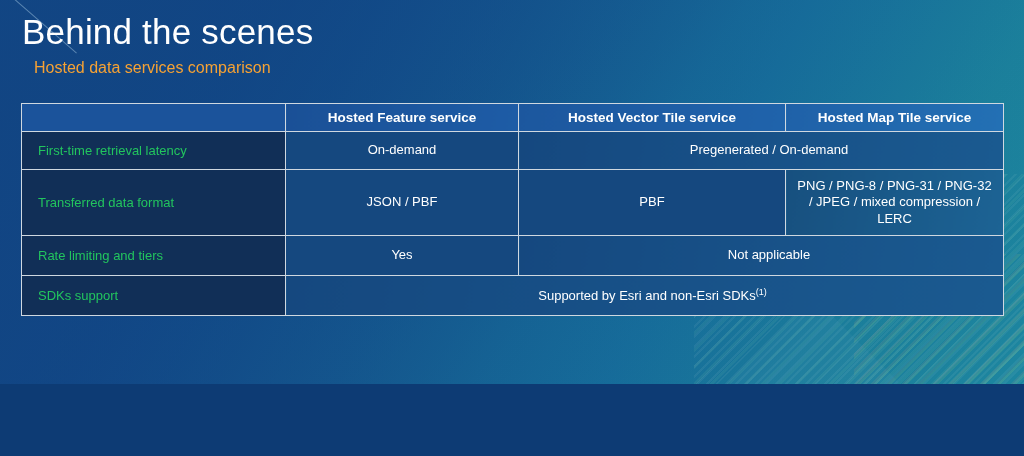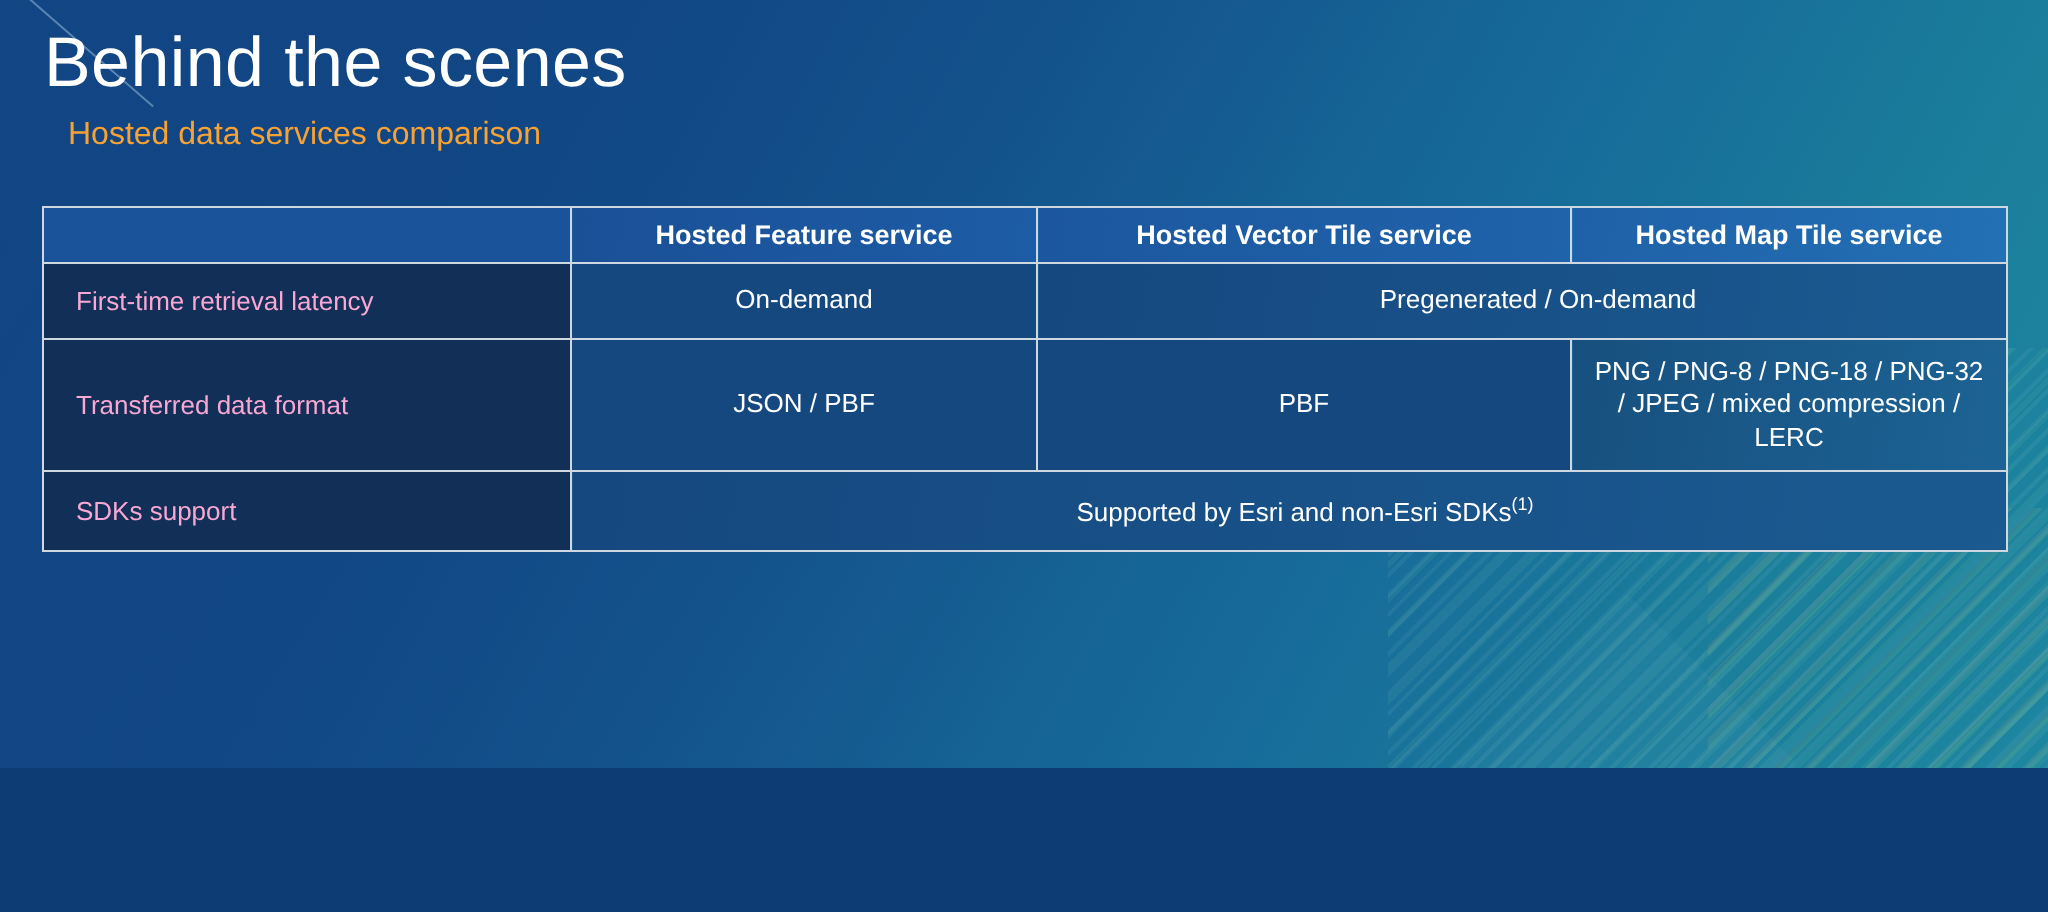--- a/index.html
+++ b/index.html
@@ -175,21 +175,21 @@
   }
   thead td.hblank {
     background: #1b539b;
   }
   thead td.h1 { background: linear-gradient(100deg,#1a5096 0%, #1d5ca6 100%); }
   thead td.h2 { background: linear-gradient(100deg,#1c579e 0%, #1f63ab 100%); }
   thead td.h3 { background: linear-gradient(100deg,#1f61a8 0%, #2370b4 100%); }
 
   td.label {
     background: #112f57;
-    color: #f9a8d4;
+    color: #22c55e;
     font-size: 13px;
     padding-left: 16px;
     text-align: left;
   }
   td.val {
     background: #15487f;
     color: #ffffff;
     font-size: 13px;
     text-align: center;
     padding: 4px 8px;
@@ -261,23 +261,28 @@
             <td class="val wide" colspan="2">Pregenerated / On-demand</td>
           </tr>
 
 
 
 
           <tr class="r-format">
             <td class="label">Transferred data format</td>
             <td class="val">JSON / PBF</td>
             <td class="val">PBF</td>
-            <td class="val far">PNG / PNG-8 / PNG-18 / PNG-32 / JPEG / mixed compression / LERC</td>
-          </tr>
-
+            <td class="val far">PNG / PNG-8 / PNG-31 / PNG-32 / JPEG / mixed compression / LERC</td>
+          </tr>
+
+          <tr class="r-rate">
+            <td class="label">Rate limiting and tiers</td>
+            <td class="val">Yes</td>
+            <td class="val wide" colspan="2">Not applicable</td>
+          </tr>
 
           <tr class="r-sdk">
             <td class="label">SDKs support</td>
             <td class="val wide" colspan="3"><span>Supported by Esri and non-Esri SDKs</span><sup>(1)</sup></td>
           </tr>
 
         </tbody>
       </table>
     </div>
 

